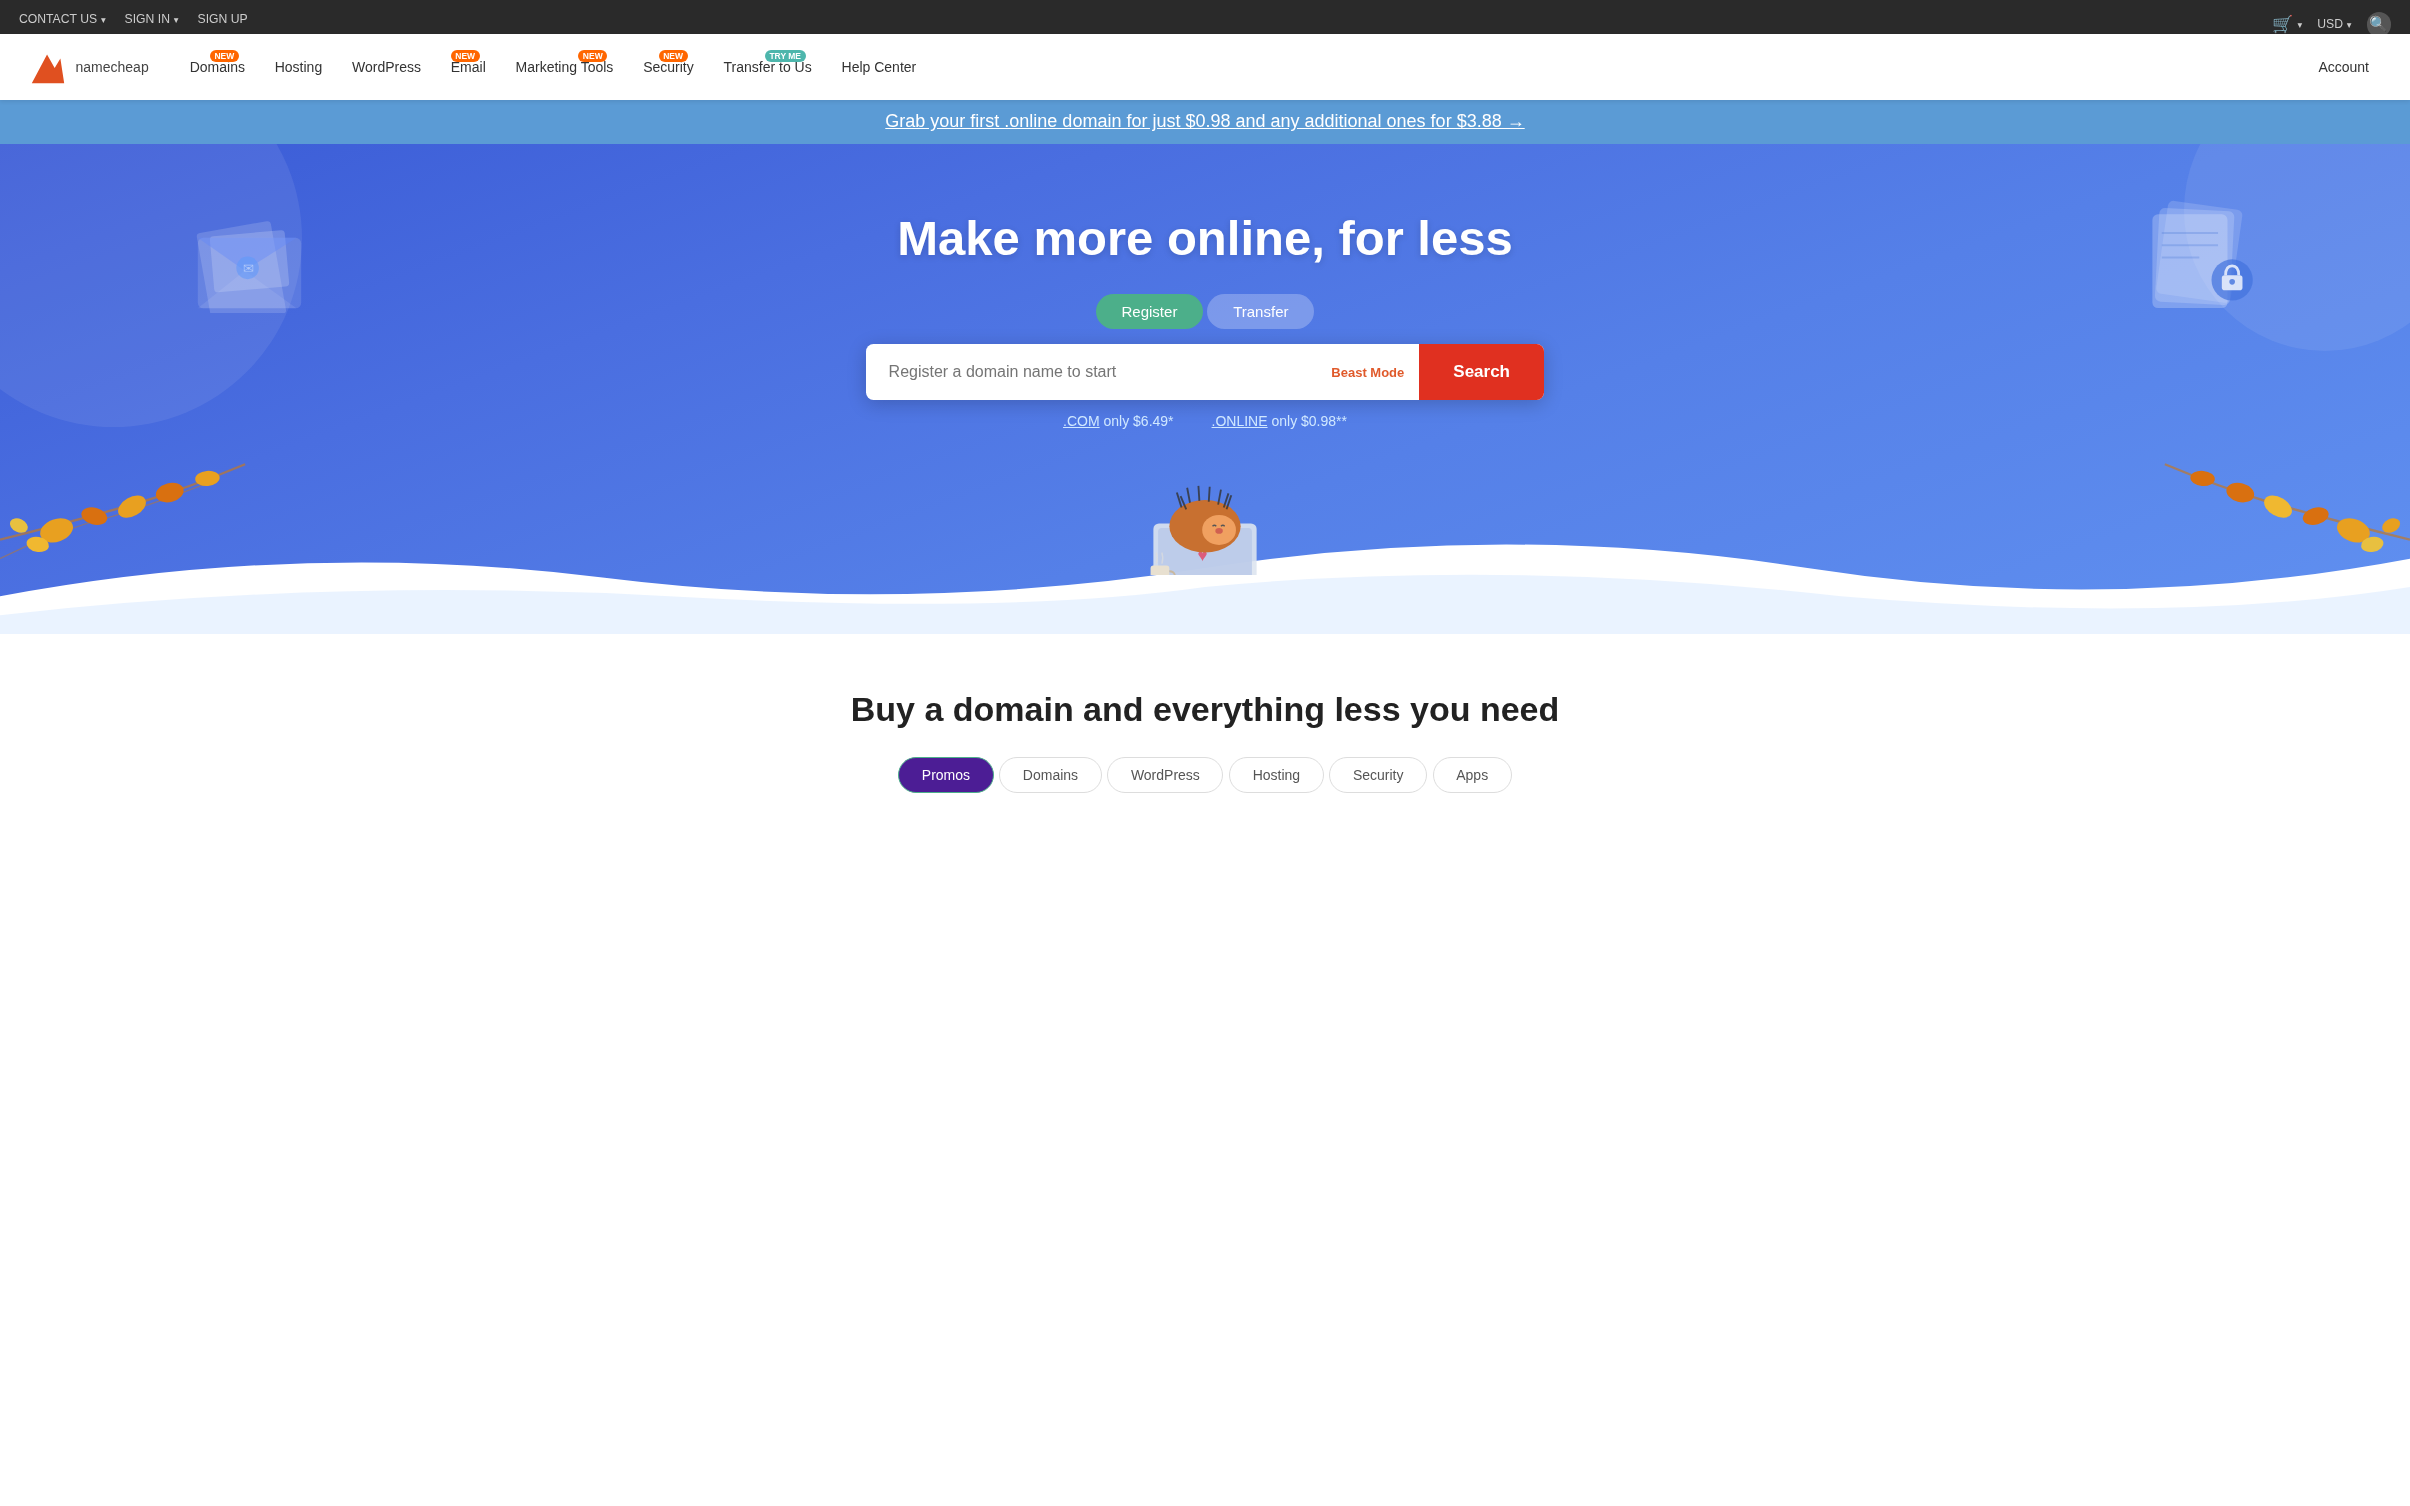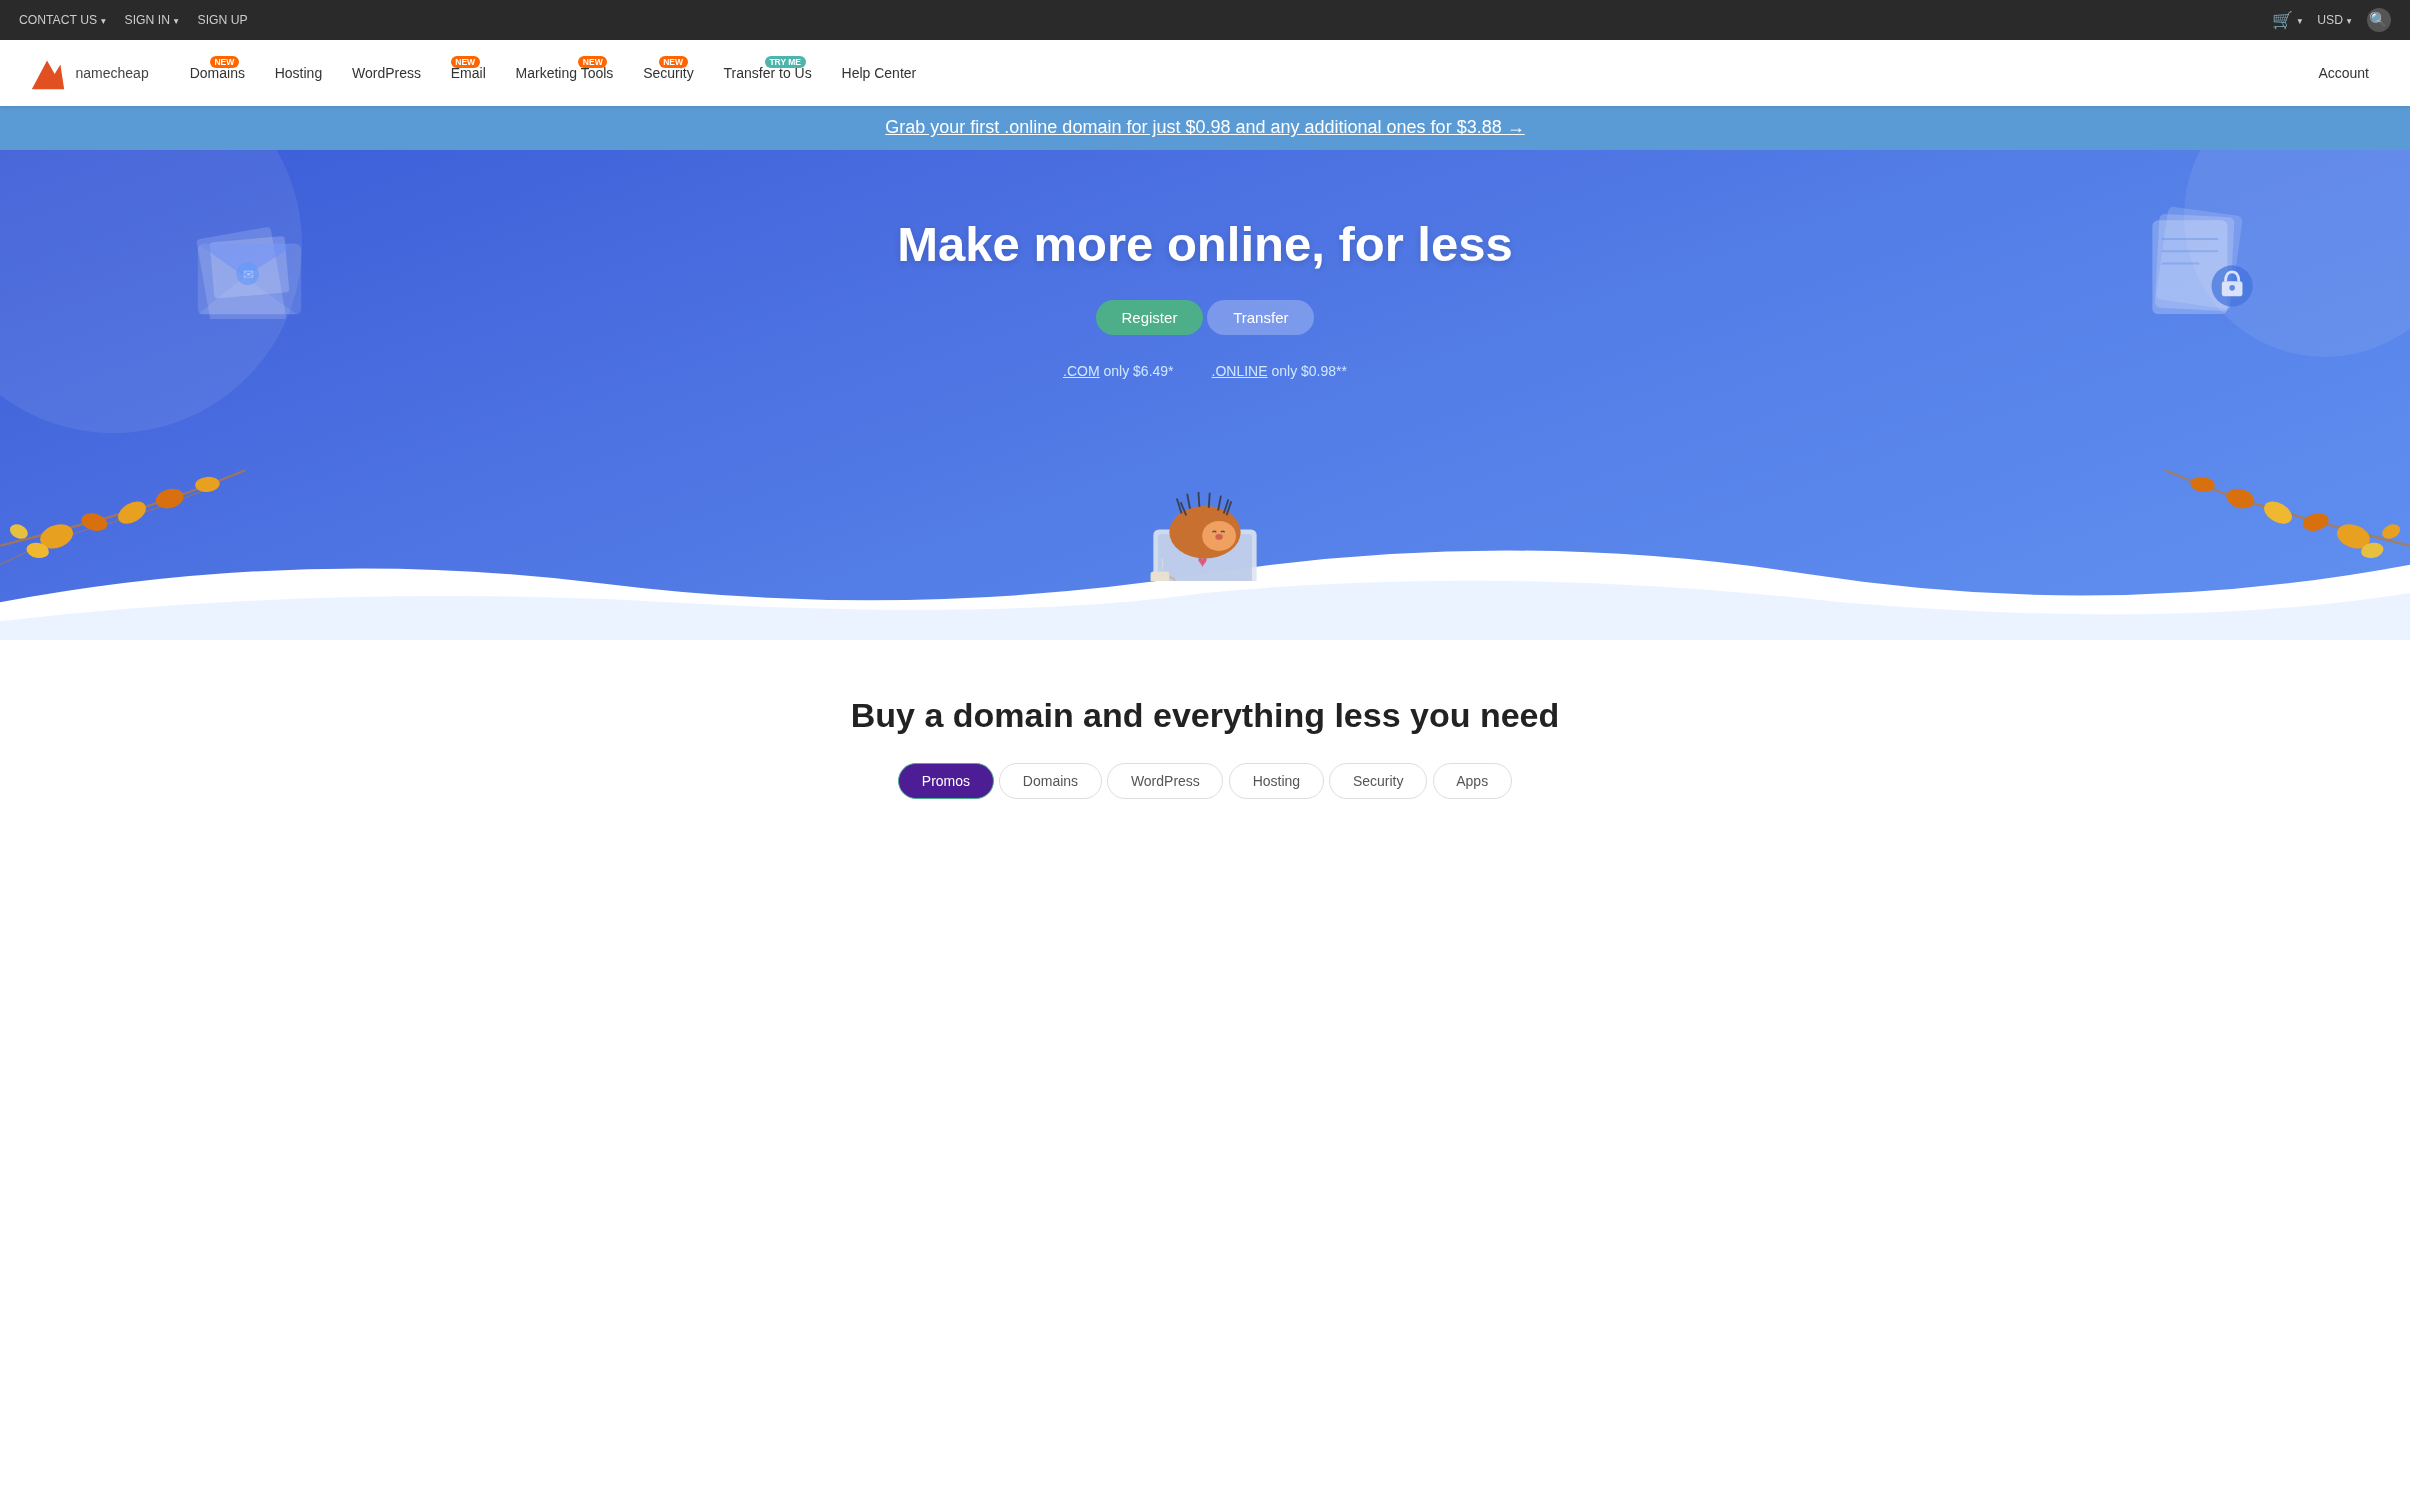--- a/index.html
+++ b/index.html
@@ -3,23 +3,23 @@
   <meta charset="utf-8">
   <style>
     * { margin: 0; padding: 0; box-sizing: border-box; }
     body { font-family: -apple-system, BlinkMacSystemFont, 'Segoe UI', Arial, sans-serif; overflow-x: hidden; }
 
     
     .top-bar {
       background: #2a2a2a;
       color: #ccc;
       display: flex;
-      align-items: center;
+      align-items: flex-start;
       padding: 12px 19px;
-      height: 40px;
+      height: 34px;
       font-size: 12.2px;
     }
     .top-bar-left { display: flex; gap: 19px; align-items: center; }
     .top-bar-right { margin-left: auto; display: flex; align-items: center; gap: 15px; }
     .top-bar-item { display: flex; align-items: center; gap: 3.8px; cursor: pointer; }
     .chevron { font-size: 9.4px; }
     .cart-icon { font-size: 17px; }
     .search-icon-top { font-size: 15px; background: #555; border-radius: 50%; width: 24.5px; height: 24.5px; display: flex; align-items: center; justify-content: center; cursor: pointer; }
 
     
@@ -402,20 +402,29 @@
     <ellipse cx="60" cy="115" rx="13" ry="8" fill="#d97010" transform="rotate(5,60,115)"></ellipse>
   </svg>
 
   <h1 class="hero-title">Make more online, for less</h1>
 
   <div class="tab-row">
     <button class="tab-btn active">Register</button>
     <button class="tab-btn inactive">Transfer</button>
   </div>
 
+  <div class="search-bar">
+    <input class="search-input" type="text" placeholder="Register a domain name to start" style="">
+    <button class="beast-mode-btn">
+      <span>Beast Mode</span>
+    </button>
+    <button class="search-btn">
+      <span>Search</span>
+    </button>
+  </div>
 
   <div class="domain-hints">
     <span class="domain-hint">
       <u>.COM</u>
       <span> only $6.49*</span>
     </span>
     <span class="domain-hint">
       <u>.ONLINE</u>
       <span> only $0.98**</span>
     </span>

